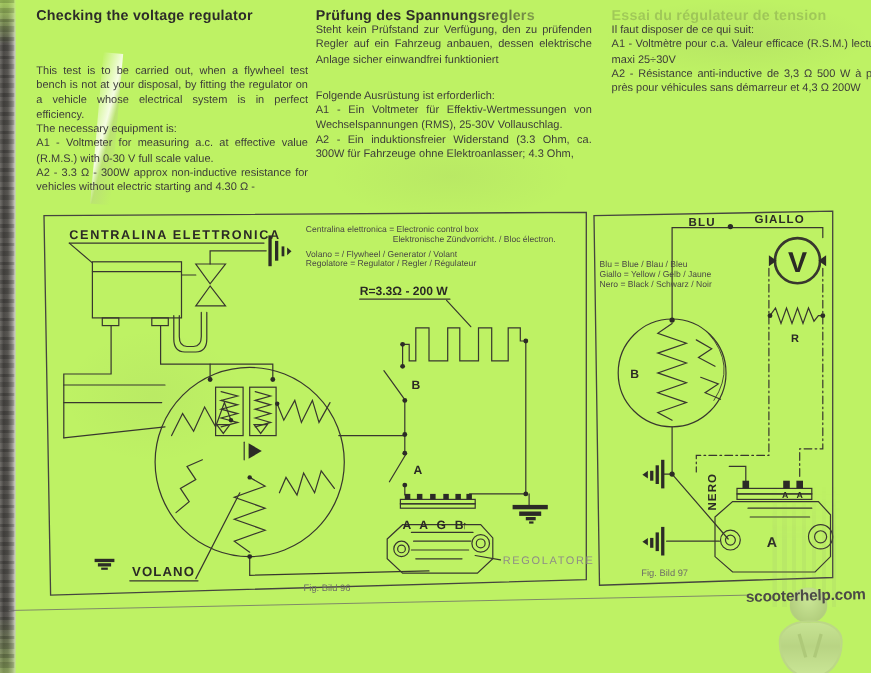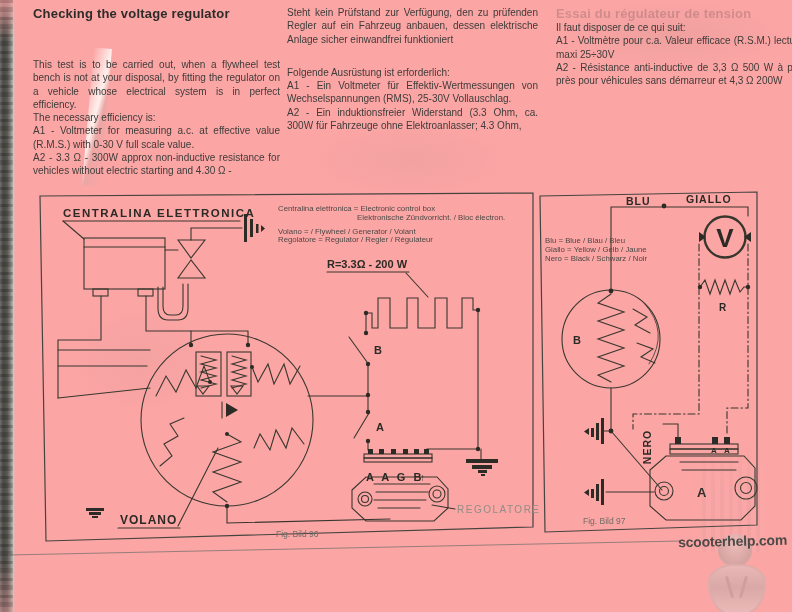--- a/index.html
+++ b/index.html
@@ -1,17 +1,17 @@
 <!DOCTYPE html>
 <html><head>
 <meta charset="utf-8">
 <style>
   html,body{margin:0;padding:0;}
   body{width:792px;height:612px;overflow:hidden;background:#e9e8e5;}
-  .page{position:relative;width:792px;height:612px;background:#fca5a5;font-family:"Liberation Sans",sans-serif;}
+  .page{position:relative;width:792px;height:612px;background:#bef264;font-family:"Liberation Sans",sans-serif;}
   .blot{position:absolute;pointer-events:none;}
   .binding{position:absolute;left:0;top:0;width:15px;height:612px;
     background:linear-gradient(90deg,#6e6c68 0,#474542 22%,#54524e 48%,#8b8984 72%,#c9c7c2 90%,rgba(241,240,237,0));
     -webkit-mask-image:linear-gradient(180deg,rgba(0,0,0,.2) 0,#000 40px,#000 560px,rgba(0,0,0,.55));
     mask-image:linear-gradient(180deg,rgba(0,0,0,.2) 0,#000 40px,#000 560px,rgba(0,0,0,.55));}
   .binding-noise{position:absolute;left:0;top:0;width:13px;height:612px;opacity:.5;
     background:repeating-linear-gradient(180deg,rgba(15,15,13,.4) 0 3px,rgba(130,128,122,.12) 3px 7px,rgba(25,25,22,.35) 7px 12px,rgba(170,168,160,.1) 12px 17px);}
   .crease{position:absolute;left:88px;top:48px;width:18px;height:138px;transform:rotate(5deg);pointer-events:none;
     background:linear-gradient(100deg,rgba(241,240,237,0),rgba(255,254,250,.85) 45%,rgba(176,172,164,.22) 60%,rgba(241,240,237,0));}
   .col{position:absolute;top:6px;color:#3d3c39;}
@@ -53,26 +53,27 @@
   <div class="blot" style="left:300px;top:120px;width:220px;height:80px;background:radial-gradient(closest-side,rgba(120,115,105,.07),transparent);"></div>
   <div class="blot" style="left:60px;top:300px;width:160px;height:120px;background:radial-gradient(closest-side,rgba(120,115,105,.06),transparent);"></div>
 
   <div class="binding"></div>
   <div class="binding-noise"></div>
   <div class="crease"></div>
 
   <div class="col col-en">
     <h2>Checking the voltage regulator</h2>
     <p class="first-en">This test is to be carried out, when a flywheel test bench is not at your disposal, by fitting the regulator on a vehicle whose electrical system is in perfect efficiency.</p>
-    <p>The necessary efficiency is:</p>
+    <p>The necessary equipment is:</p>
     <p>A1 - Voltmeter for measuring a.c. at effective value (R.M.S.) with 0-30 V full scale value.</p>
     <p>A2 - 3.3 Ω - 300W approx non-inductive resistance for vehicles without electric starting and 4.30 Ω -</p>
   </div>
 
   <div class="col col-de">
+    <h2 class="fade-right">Prüfung des Spannungsreglers</h2>
     <p class="first-de">Steht kein Prüfstand zur Verfügung, den zu prüfenden Regler auf ein Fahrzeug anbauen, dessen elektrische Anlage sicher einwandfrei funktioniert</p>
     <p class="gap">Folgende Ausrüstung ist erforderlich:</p>
     <p>A1 - Ein Voltmeter für Effektiv-Wertmessungen von Wechselspannungen (RMS), 25-30V Vollauschlag.</p>
     <p>A2 - Ein induktionsfreier Widerstand (3.3 Ohm, ca. 300W für Fahrzeuge ohne Elektroanlasser; 4.3 Ohm,</p>
   </div>
 
   <div class="col col-fr">
     <h2 class="ghost-heading">Essai du régulateur de tension</h2>
     <p>Il faut disposer de ce qui suit:</p>
     <p>A1 - Voltmètre pour c.a. Valeur efficace (R.S.M.) lecture maxi 25÷30V</p>

